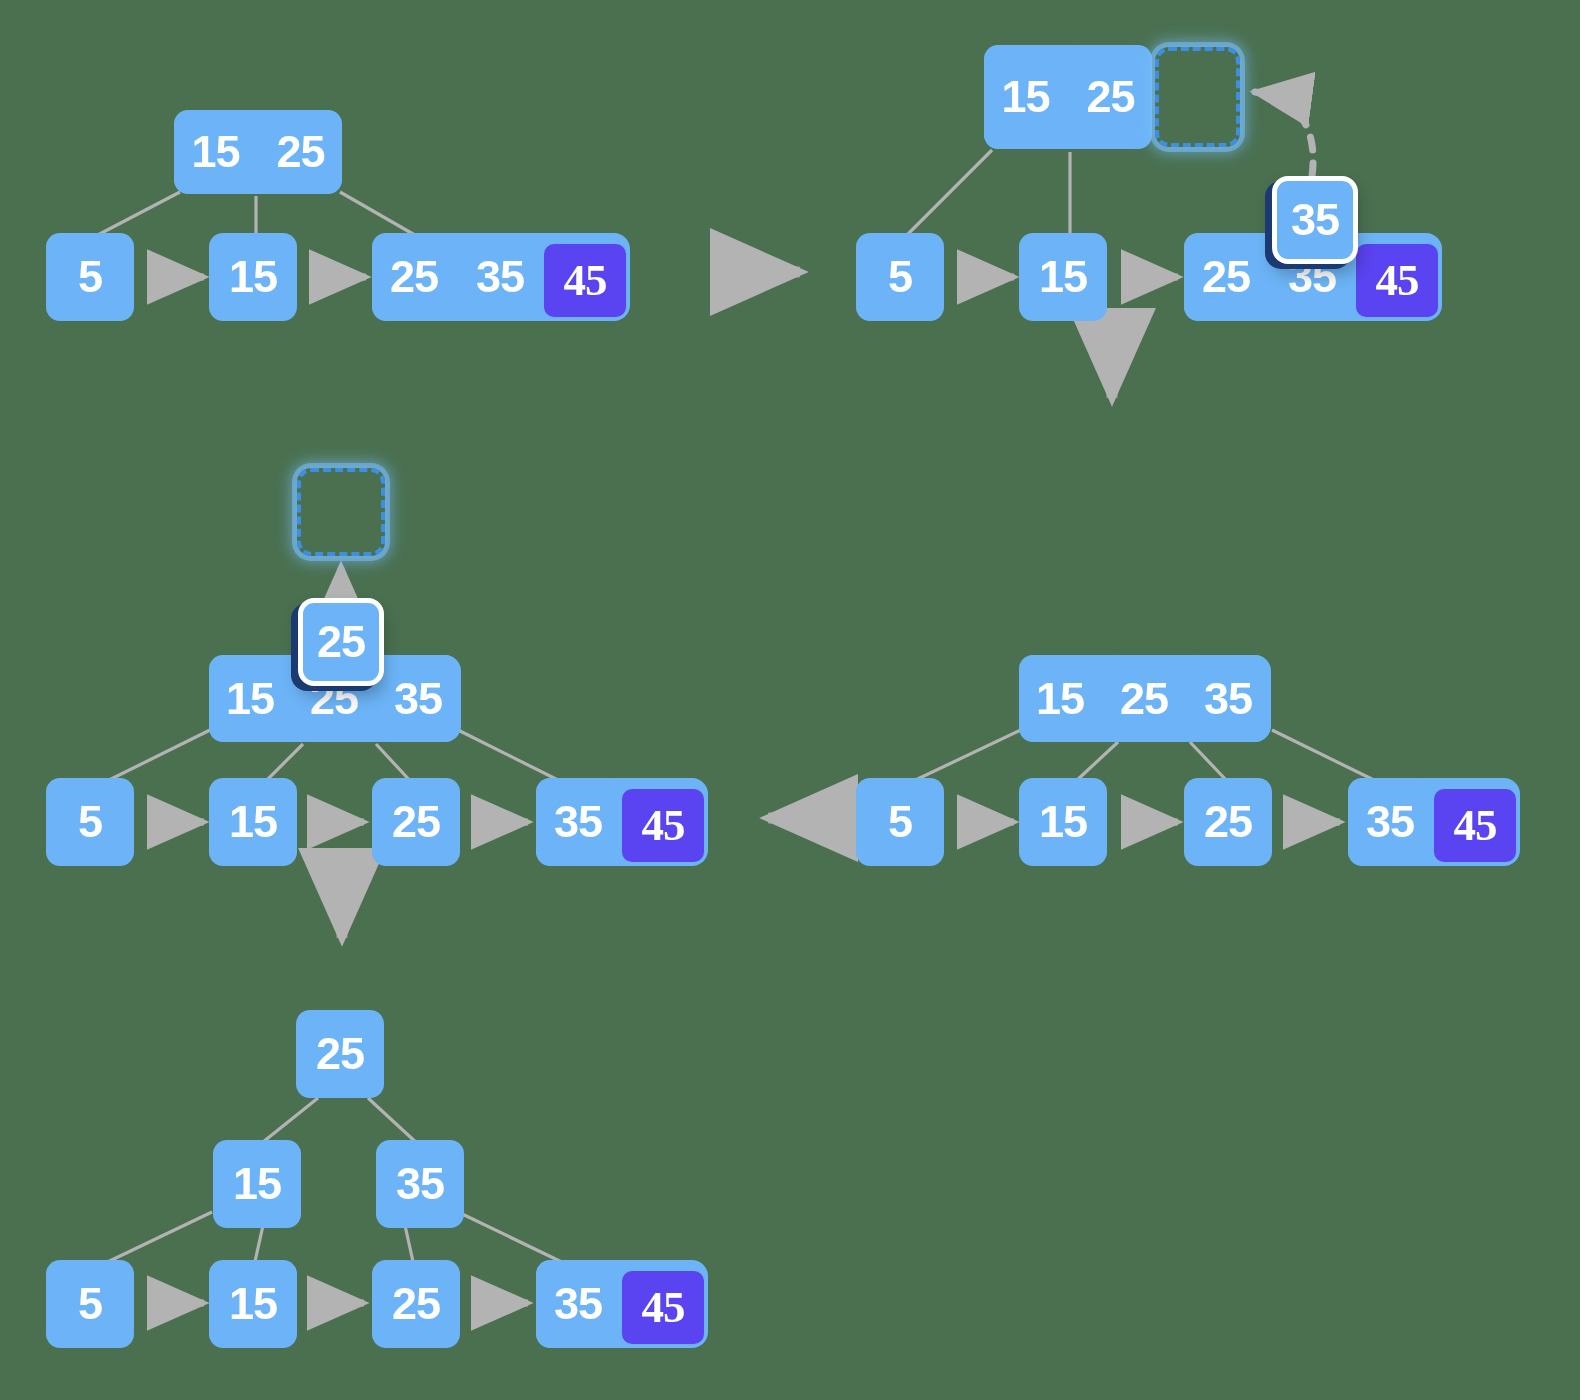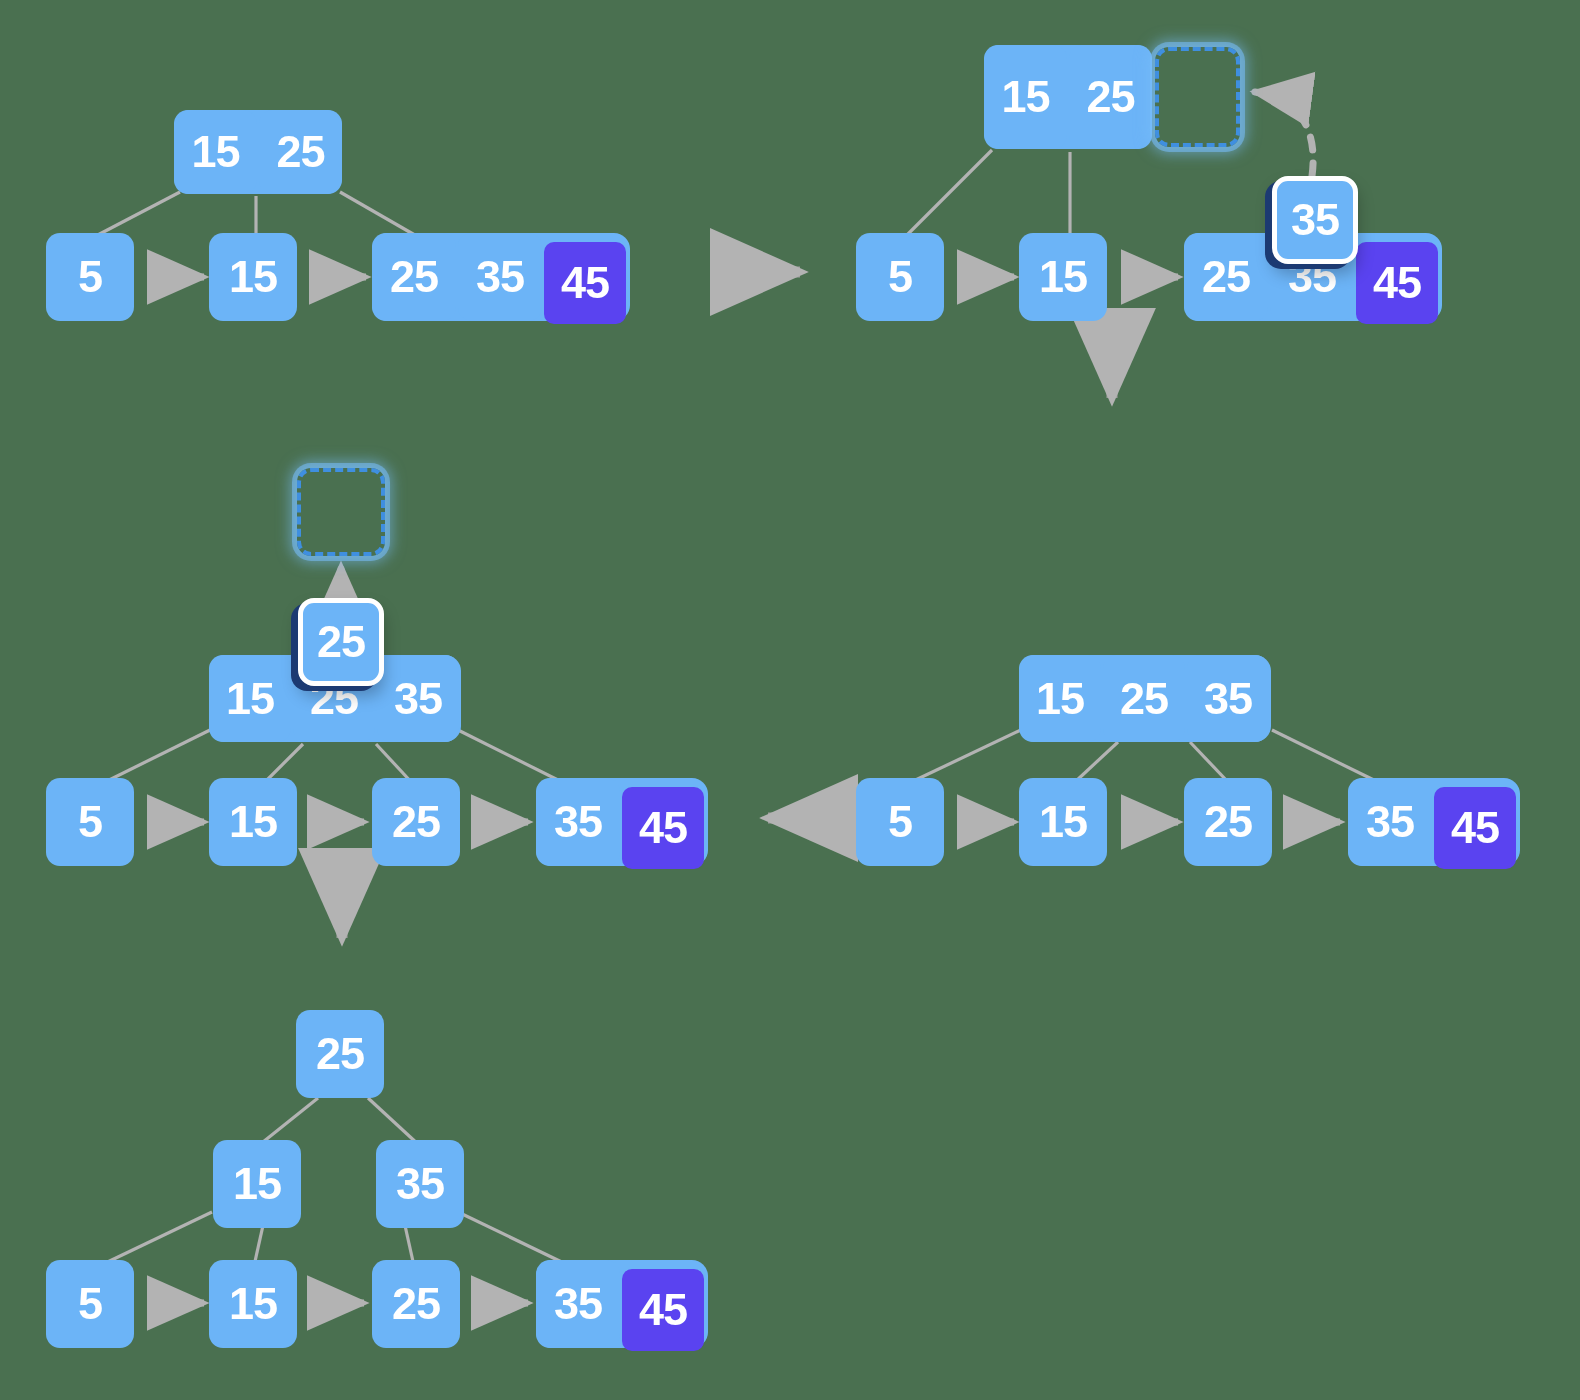--- a/index.html
+++ b/index.html
@@ -17,21 +17,21 @@
   svg.edges {
     position: absolute;
     left: 0; top: 0;
     width: 1580px; height: 1400px;
     pointer-events: none;
   }
   
   .node {
     position: absolute;
     display: flex;
-    align-items: flex-start;
+    align-items: center;
   }
   .cell {
     position: relative;
     width: 88px;
     height: 88px;
     background: #6cb4f7;
     border-radius: 14px;
     display: flex;
     align-items: center;
     justify-content: center;
@@ -41,22 +41,23 @@
     letter-spacing: -1px;
     margin-right: 2px;
     box-sizing: border-box;
   }
   .cell:last-child { margin-right: 0; }
   .cell.highlight {
     background: #5a43f0;
     border-radius: 10px;
     margin-top: 9px;
     margin-bottom: 3px;
-    height: 82px;
+    height: 73px;
     width: 82px;
+    font-family: Liberation Serif, serif;
   }
   
   .plate {
     position: absolute;
     background: #6cb4f7;
     border-radius: 16px;
     z-index: 0;
   }
   .node > .cell { z-index: 2; }
 

